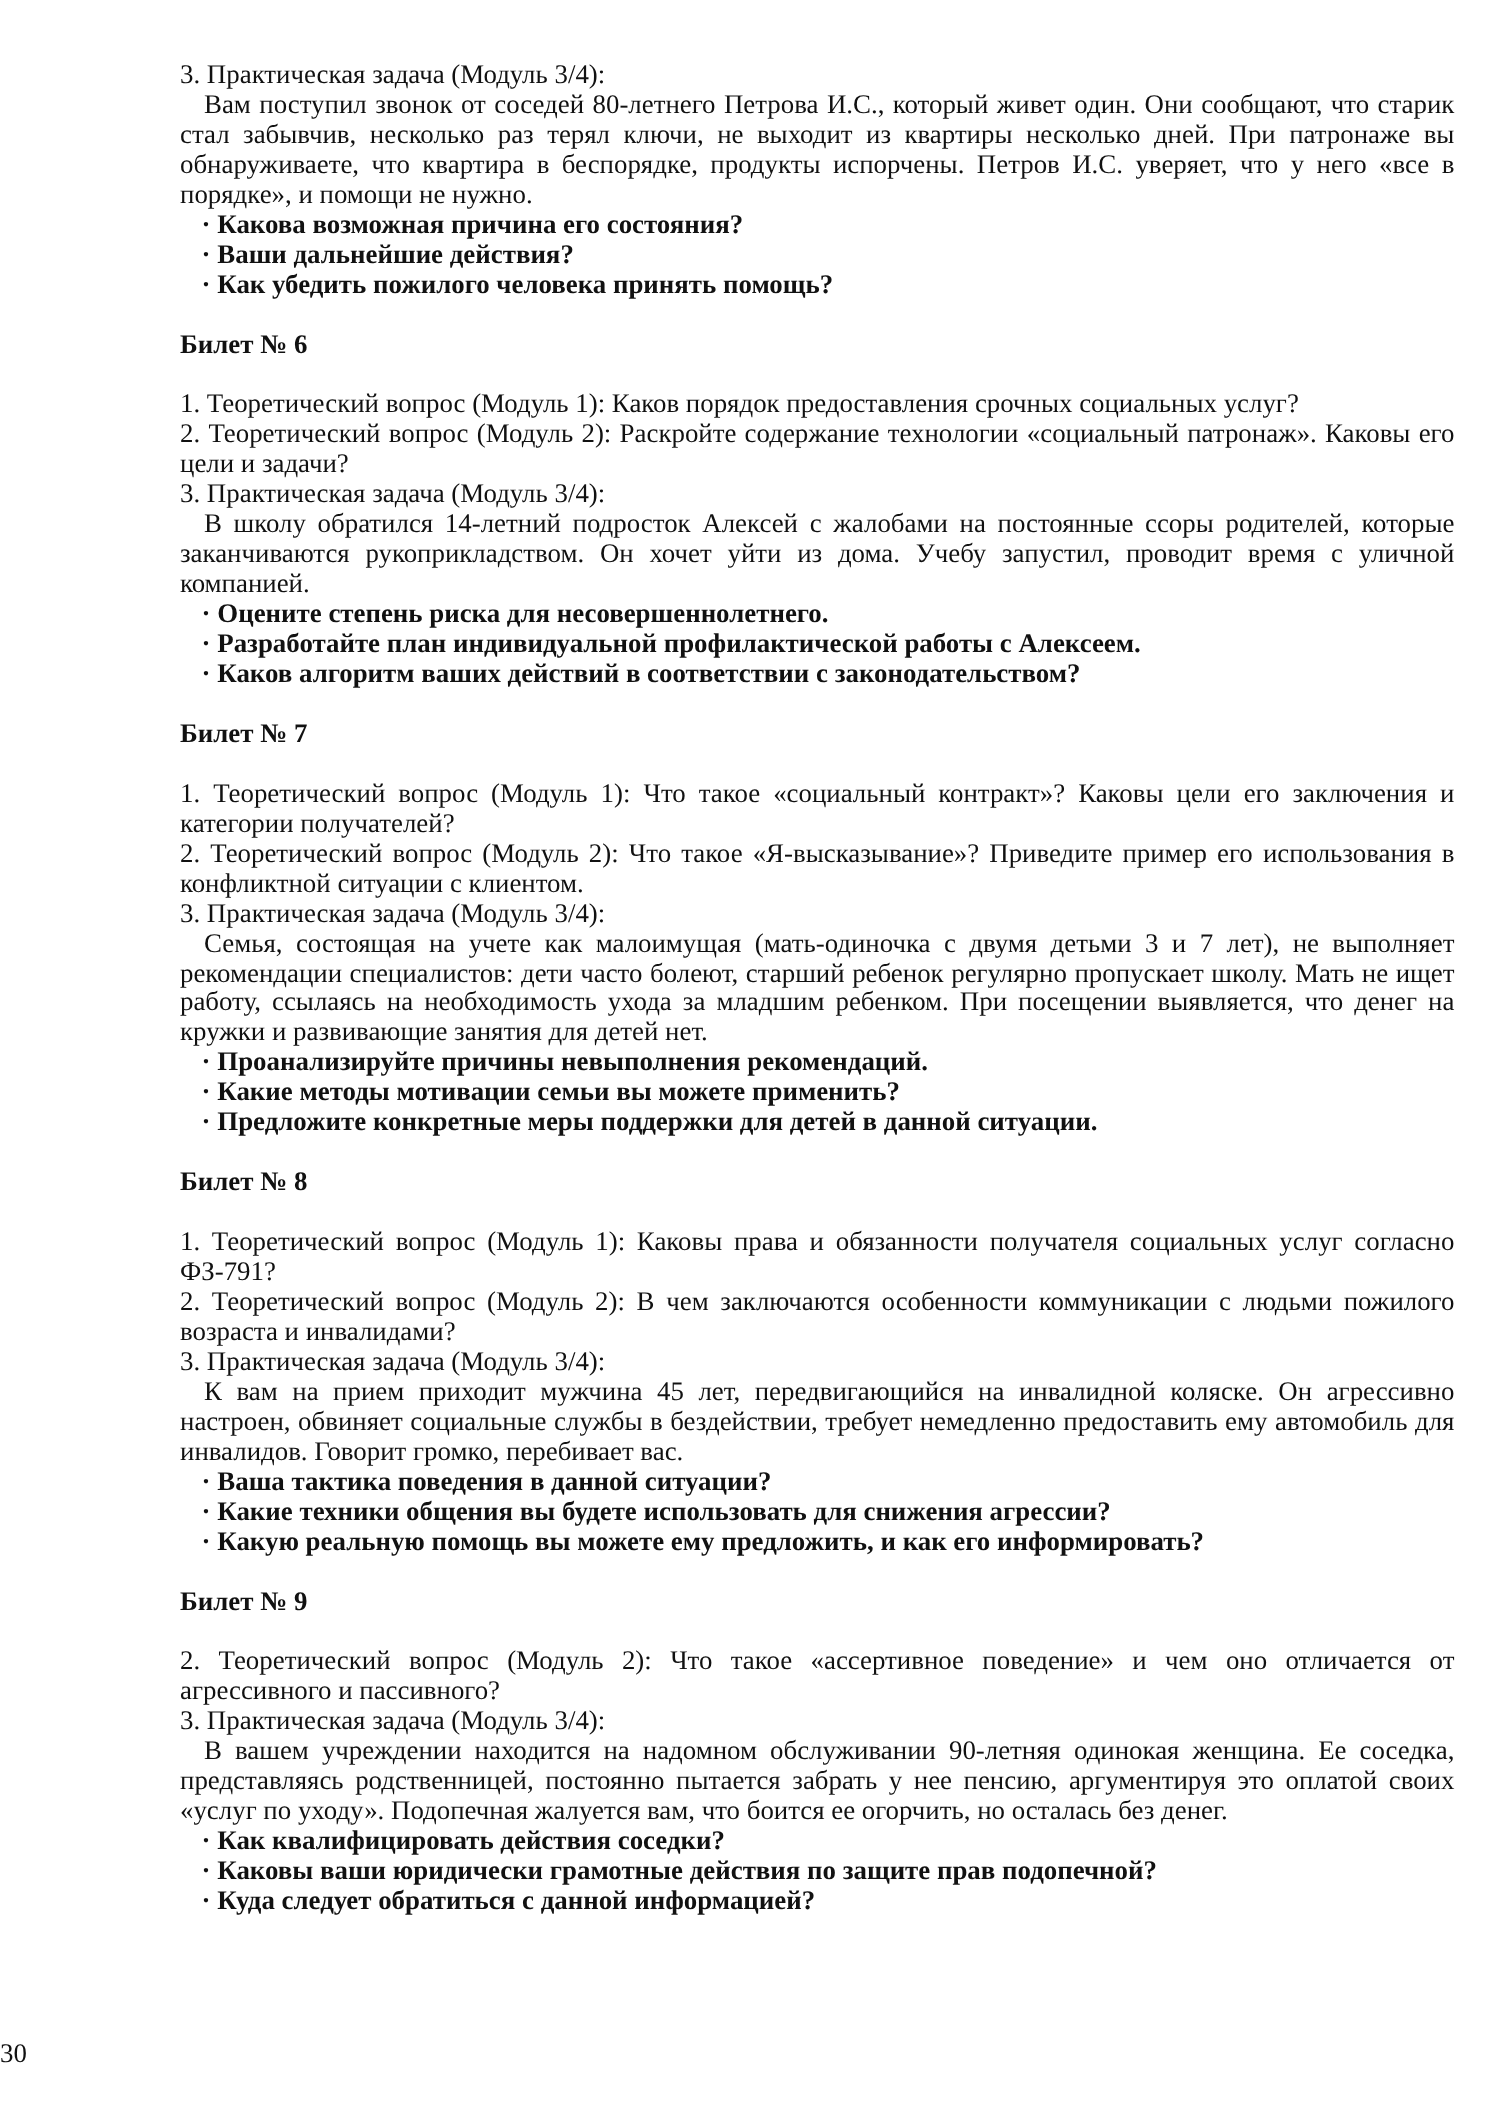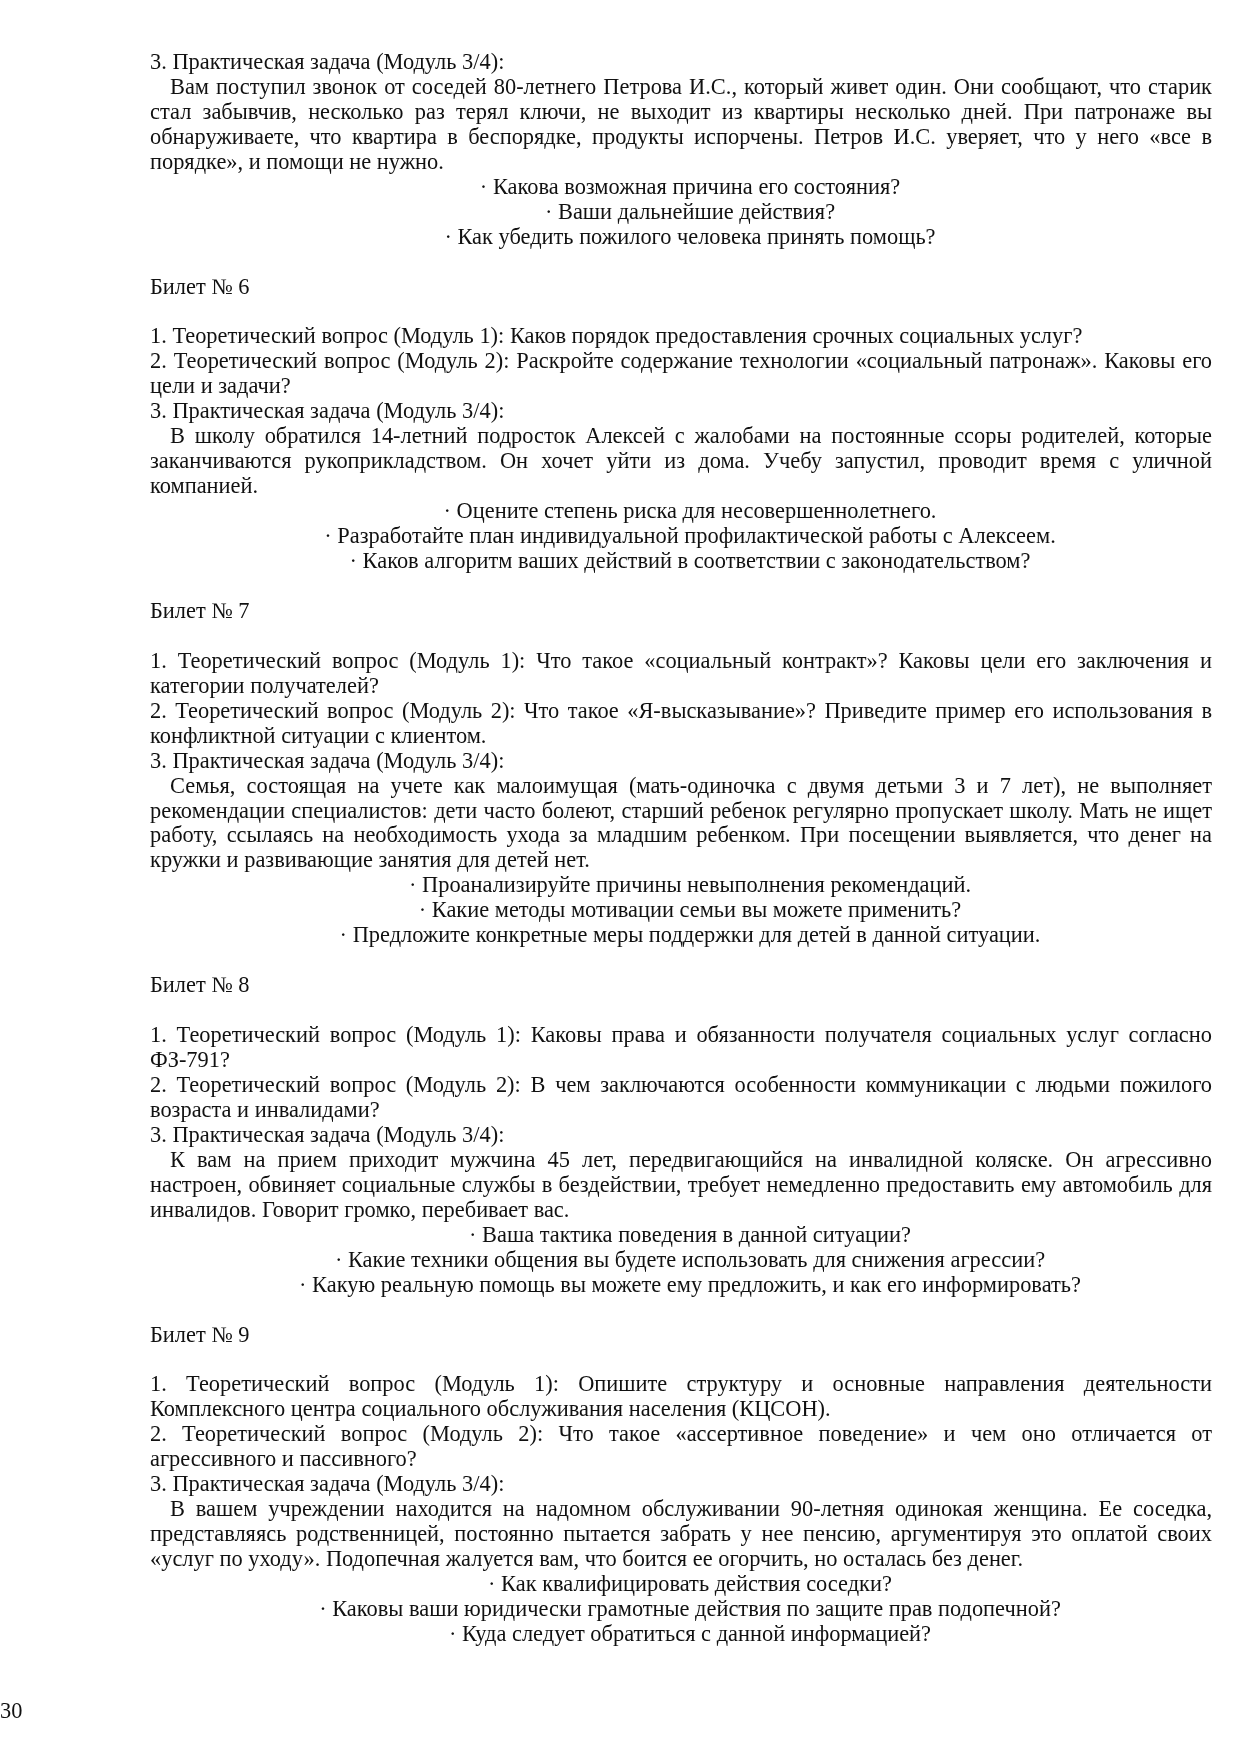--- a/index.html
+++ b/index.html
@@ -8,22 +8,22 @@
     font-family: "Liberation Serif", "DejaVu Serif", serif;
     color: #111111;
   }
   .page {
     position: absolute; left: 118px; top: 50px; width: 1062px;
     font-size: 22.4px; line-height: 24.95px; margin-left: 32px;
   }
   .line { display: block; text-align: justify; }
   .para { text-align: justify; text-indent: 20px; }
   .item { text-align: justify; }
-  .bullet { padding-left: 18px; text-align: center; }
-  .ticket-title { margin-top: 24.95px; margin-bottom: 24.95px; }
+  .bullet { padding-left: 18px; text-align: left; font-weight: bold; }
+  .ticket-title { margin-top: 24.95px; margin-bottom: 24.95px; font-weight: bold; }
   .ticket { }
   .page-number {
     position: absolute; left: 0; width: 1241px; top: 1698px;
     text-align: left; font-size: 22.4px; line-height: 25px;
   }
 </style>
 </head>
 <body>
 
 <div class="page">
@@ -64,21 +64,20 @@
     <div class="item">2. Теоретический вопрос (Модуль 2): В чем заключаются особенности коммуникации с людьми пожилого возраста и инвалидами?</div>
     <div class="item">3. Практическая задача (Модуль 3/4):</div>
     <div class="para">К вам на прием приходит мужчина 45 лет, передвигающийся на инвалидной коляске. Он агрессивно настроен, обвиняет социальные службы в бездействии, требует немедленно предоставить ему автомобиль для инвалидов. Говорит громко, перебивает вас.</div>
     <div class="bullet">· Ваша тактика поведения в данной ситуации?</div>
     <div class="bullet">· Какие техники общения вы будете использовать для снижения агрессии?</div>
     <div class="bullet">· Какую реальную помощь вы можете ему предложить, и как его информировать?</div>
   </section>
 
   <section class="ticket">
     <div class="ticket-title">Билет № 9</div>
-    <div class="item">1. Теоретический вопрос (Модуль 1): Опишите структуру и основные направления деятельности Комплексного центра социального обслуживания населения (КЦСОН).</div>
     <div class="item">2. Теоретический вопрос (Модуль 2): Что такое «ассертивное поведение» и чем оно отличается от агрессивного и пассивного?</div>
     <div class="item">3. Практическая задача (Модуль 3/4):</div>
     <div class="para">В вашем учреждении находится на надомном обслуживании 90-летняя одинокая женщина. Ее соседка, представляясь родственницей, постоянно пытается забрать у нее пенсию, аргументируя это оплатой своих «услуг по уходу». Подопечная жалуется вам, что боится ее огорчить, но осталась без денег.</div>
     <div class="bullet">· Как квалифицировать действия соседки?</div>
     <div class="bullet">· Каковы ваши юридически грамотные действия по защите прав подопечной?</div>
     <div class="bullet">· Куда следует обратиться с данной информацией?</div>
   </section>
 
 </div>
 

